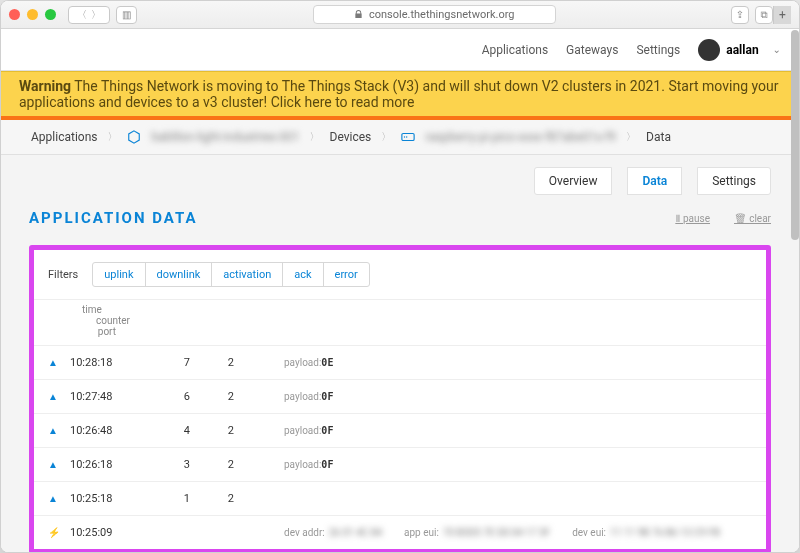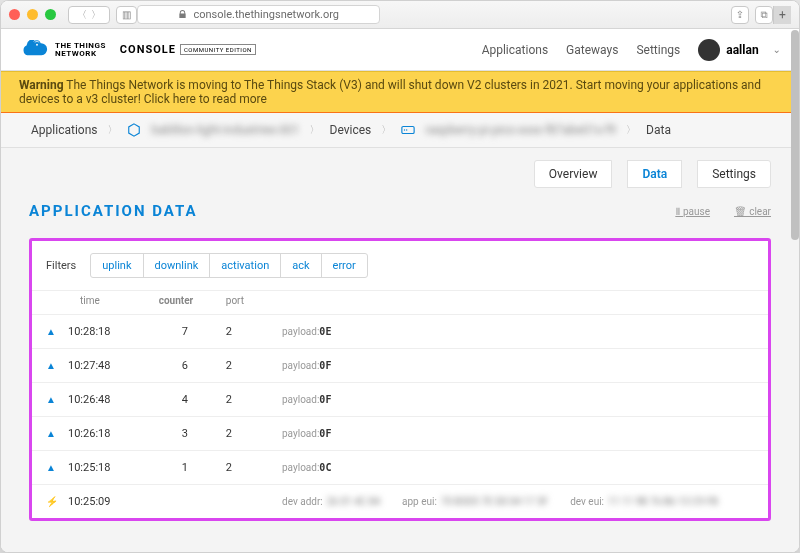--- a/index.html
+++ b/index.html
@@ -9,21 +9,21 @@
   .window { width: 800px; height: 553px; background: #fff; border-radius: 8px; overflow: hidden; box-shadow: 0 10px 30px rgba(0,0,0,0.2); border: 1px solid #d0d0d0; display: flex; flex-direction: column; }
   .titlebar { height: 28px; background: linear-gradient(#f7f7f7,#ededed); border-bottom: 1px solid #d5d5d5; display: flex; align-items: center; padding: 0 8px; position: relative; }
   .traffic { display: flex; gap: 7px; margin-right: 12px; }
   .dot { width: 11px; height: 11px; border-radius: 50%; }
   .dot.red { background: #ff5f57; }
   .dot.yellow { background: #febc2e; }
   .dot.green { background: #28c840; }
   .navbtns { display: flex; gap: 0; border: 1px solid #c9c9c9; border-radius: 4px; padding: 2px 6px; margin-right: 6px; background: #fff; height:18px; align-items:center;}
   .navbtns span { font-size: 10px; color: #888; padding: 0 2px; }
   .sidebarbtn { border: 1px solid #c9c9c9; border-radius: 4px; padding: 2px 5px; background: #fff; font-size:10px; color:#888; height:18px; display:flex; align-items:center;}
-  .addrwrap { flex: 1; display: flex; }
+  .addrwrap { flex: 1; display: flex; justify-content: center; }
   .addr { display: flex; align-items: center; gap: 6px; font-size: 11px; color: #6b6b6b; background: #fff; border: 1px solid #d4d4d4; border-radius: 4px; padding: 2px 40px; }
   .lock { width: 9px; height: 9px; }
   .tbicons { display:flex; gap:6px; align-items:center;}
   .tbicons .ic { width:18px; height:18px; border:1px solid #c9c9c9; border-radius:4px; display:flex; align-items:center; justify-content:center; font-size:10px; color:#888; background:#fff;}
   .plus { background:#d8d8d8; width:18px; height:18px; display:flex; align-items:center; justify-content:center; font-size:12px; color:#666; border-left:1px solid #c9c9c9;}
 
   
   .appheader { height: 42px; background: #fff; border-bottom: 1px solid #e0e0e0; display: flex; align-items: center; padding: 0 18px; }
   .logo { display:flex; align-items:center; gap:6px;}
   .cloud { width:30px; height:20px; }
@@ -32,21 +32,21 @@
   .badge { border:1px solid #888; font-size:6px; padding:1px 3px; margin-left:4px; letter-spacing:0.5px;}
   .spacer { flex:1;}
   .hnav { display:flex; gap:18px; align-items:center; font-size:12px; color:#5a5a5a;}
   .hnav a { color:#5a5a5a; text-decoration:none;}
   .user { margin-left:18px; display:flex; align-items:center; gap:6px;}
   .avatar { width:22px; height:22px; border-radius:50%; background:#333;}
   .uname { font-weight:700; font-size:12px;text-align:center;}
   .chev { font-size:10px; color:#888; margin-left:8px;}
 
   
-  .warn { background:#fcd34d; border-top:1px solid #e6bd2f; border-bottom:1px solid #f97316; font-size:12px; color:#5a4a10; padding:6px 18px;}
+  .warn { background:#fcd34d; border-top:1px solid #e6bd2f; border-bottom:4px solid #f97316; font-size:14px; color:#5a4a10; padding:6px 18px;}
   .warn b { font-weight:700;}
 
   
   .crumb { background:#f6f6f6; border-bottom:1px solid #e0e0e0; padding:10px 30px; font-size:12px; display:flex; align-items:center; gap:10px; color:#444;}
   .crumb .sep { color:#aaa; font-size:10px;}
   .crumb .blur { filter: blur(3px); color:#888;}
   .crumbicon { width:14px; height:14px; }
 
   
   .content { flex:1; background:#f4f4f4; padding: 12px 28px 20px; overflow:auto;}
@@ -54,30 +54,30 @@
   .tabs .tab { background:#fff; border:1px solid #e1e1e1; padding:6px 14px; font-size:12px; color:#333; margin-left:-1px;}
   .tabs .tab.active { color:#0a84d6; font-weight:600;}
   .tabs .tab:first-child { border-radius:3px 0 0 3px;}
   .tabs .tab:last-child { border-radius:0 3px 3px 0;}
 
   .title { color:#0a84d6; font-size:15px; font-weight:700; letter-spacing:2px;}
   .titlerow { display:flex; align-items:center;}
   .titlerow .right { margin-left:auto; font-size:10px; color:#999; display:flex; gap:24px;}
   .titlerow .right span { text-decoration:underline;}
 
-  .panel { background:#fff; border:3px solid #d946ef; border-radius:3px; margin-top:18px;}
+  .panel { background:#fff; border:5px solid #d946ef; border-radius:3px; margin-top:18px;}
   .filterrow { padding:12px 14px; display:flex; align-items:center; gap:14px; border-bottom:1px solid #eee;}
   .filterlbl { font-size:11px; color:#444;}
   .fgroup { display:flex; border:1px solid #d7d7d7; border-radius:3px; overflow:hidden;}
   .fgroup .f { padding:5px 11px; font-size:11px; color:#0a84d6; border-right:1px solid #d7d7d7;}
   .fgroup .f:last-child { border-right:none;}
 
-  .thead { display:flex; padding: 4px 14px 8px 48px; font-size:10px; color:#888;}
+  .thead { display:flex; padding: 4px 14px 8px 48px; font-size:10px; color:#888;flex-direction:column;}
   .col-time { width:72px;}
-  .col-counter { width:58px; text-align:center; padding-right:10px;font-weight:bold;}
+  .col-counter { width:58px; text-align:right; padding-right:10px;}
   .col-port { width:44px; text-align:right; padding-right:10px;}
 
   .row { display:flex; align-items:center; padding:10px 14px; border-top:1px solid #eee; font-size:11px; color:#333;}
   .arrow { width:22px; color:#0a84d6; font-size:10px;}
   .arrow.act { color:#f0a000;}
   .row .time { width:72px;}
   .row .counter { width:58px; text-align:right; padding-right:10px;}
   .row .port { width:44px; text-align:right; padding-right:10px;}
   .row .rest { flex:1; display:flex; gap:22px; font-size:10px; color:#888; padding-left:40px;}
   .row .rest .kv .k { color:#999;}
@@ -109,35 +109,20 @@
       </div>
     </div>
     <div class="tbicons">
       <div class="ic">⇪</div>
       <div class="ic">⧉</div>
     </div>
     <div class="plus">+</div>
   </div>
 
   <div class="appheader">
-    <div class="logo">
-      <svg class="cloud" viewBox="0 0 40 26">
-          <path fill="#0a84d6" d="M30 20a8 8 0 00-1-16 10 10 0 00-19 3 7 7 0 001 13h19z"></path>
-          <circle cx="24" cy="6" r="1.2" fill="#fff"></circle>
-          <path stroke="#fff" stroke-width="1" fill="none" d="M21 3a4 4 0 016 0M19.5 1.5a6 6 0 019 0"></path>
-        </svg>
-      <div>
-        <div class="logotxt1">THE THINGS</div>
-        <div class="logotxt1">NETWORK</div>
-      </div>
-      <div style="display:flex;align-items:center;">
-        <span class="logotxt2">CONSOLE</span>
-        <span class="badge">COMMUNITY EDITION</span>
-      </div>
-    </div>
     <div class="spacer"></div>
     <div class="hnav">
       <a>Applications</a>
       <a>Gateways</a>
       <a>Settings</a>
     </div>
     <div class="user">
       <div class="avatar"></div>
       <span class="uname">aallan</span>
       <span class="chev">⌄</span>
@@ -234,23 +219,20 @@
             <span class="port">2</span>
             <span class="rest">
               <span class="kv"><span class="k">payload:</span><span class="v">0F</span></span>
             </span>
           </div>
           <div class="row">
             <span class="arrow">▲</span>
             <span class="time">10:25:18</span>
             <span class="counter">1</span>
             <span class="port">2</span>
-            <span class="rest">
-              <span class="kv"><span class="k">payload:</span><span class="v">0C</span></span>
-            </span>
           </div>
           <div class="row">
             <span class="arrow act">⚡</span>
             <span class="time">10:25:09</span>
             <span class="counter"></span>
             <span class="port"></span>
             <span class="rest">
               <span class="kv"><span class="k">dev addr:</span><span class="vblur">26 01 4C 84</span></span>
               <span class="kv"><span class="k">app eui:</span><span class="vblur">70 B3D5 7E D0 04 17 3F</span></span>
               <span class="kv"><span class="k">dev eui:</span><span class="vblur">11 11 9B 76 B6 13 C9 FB</span></span>

